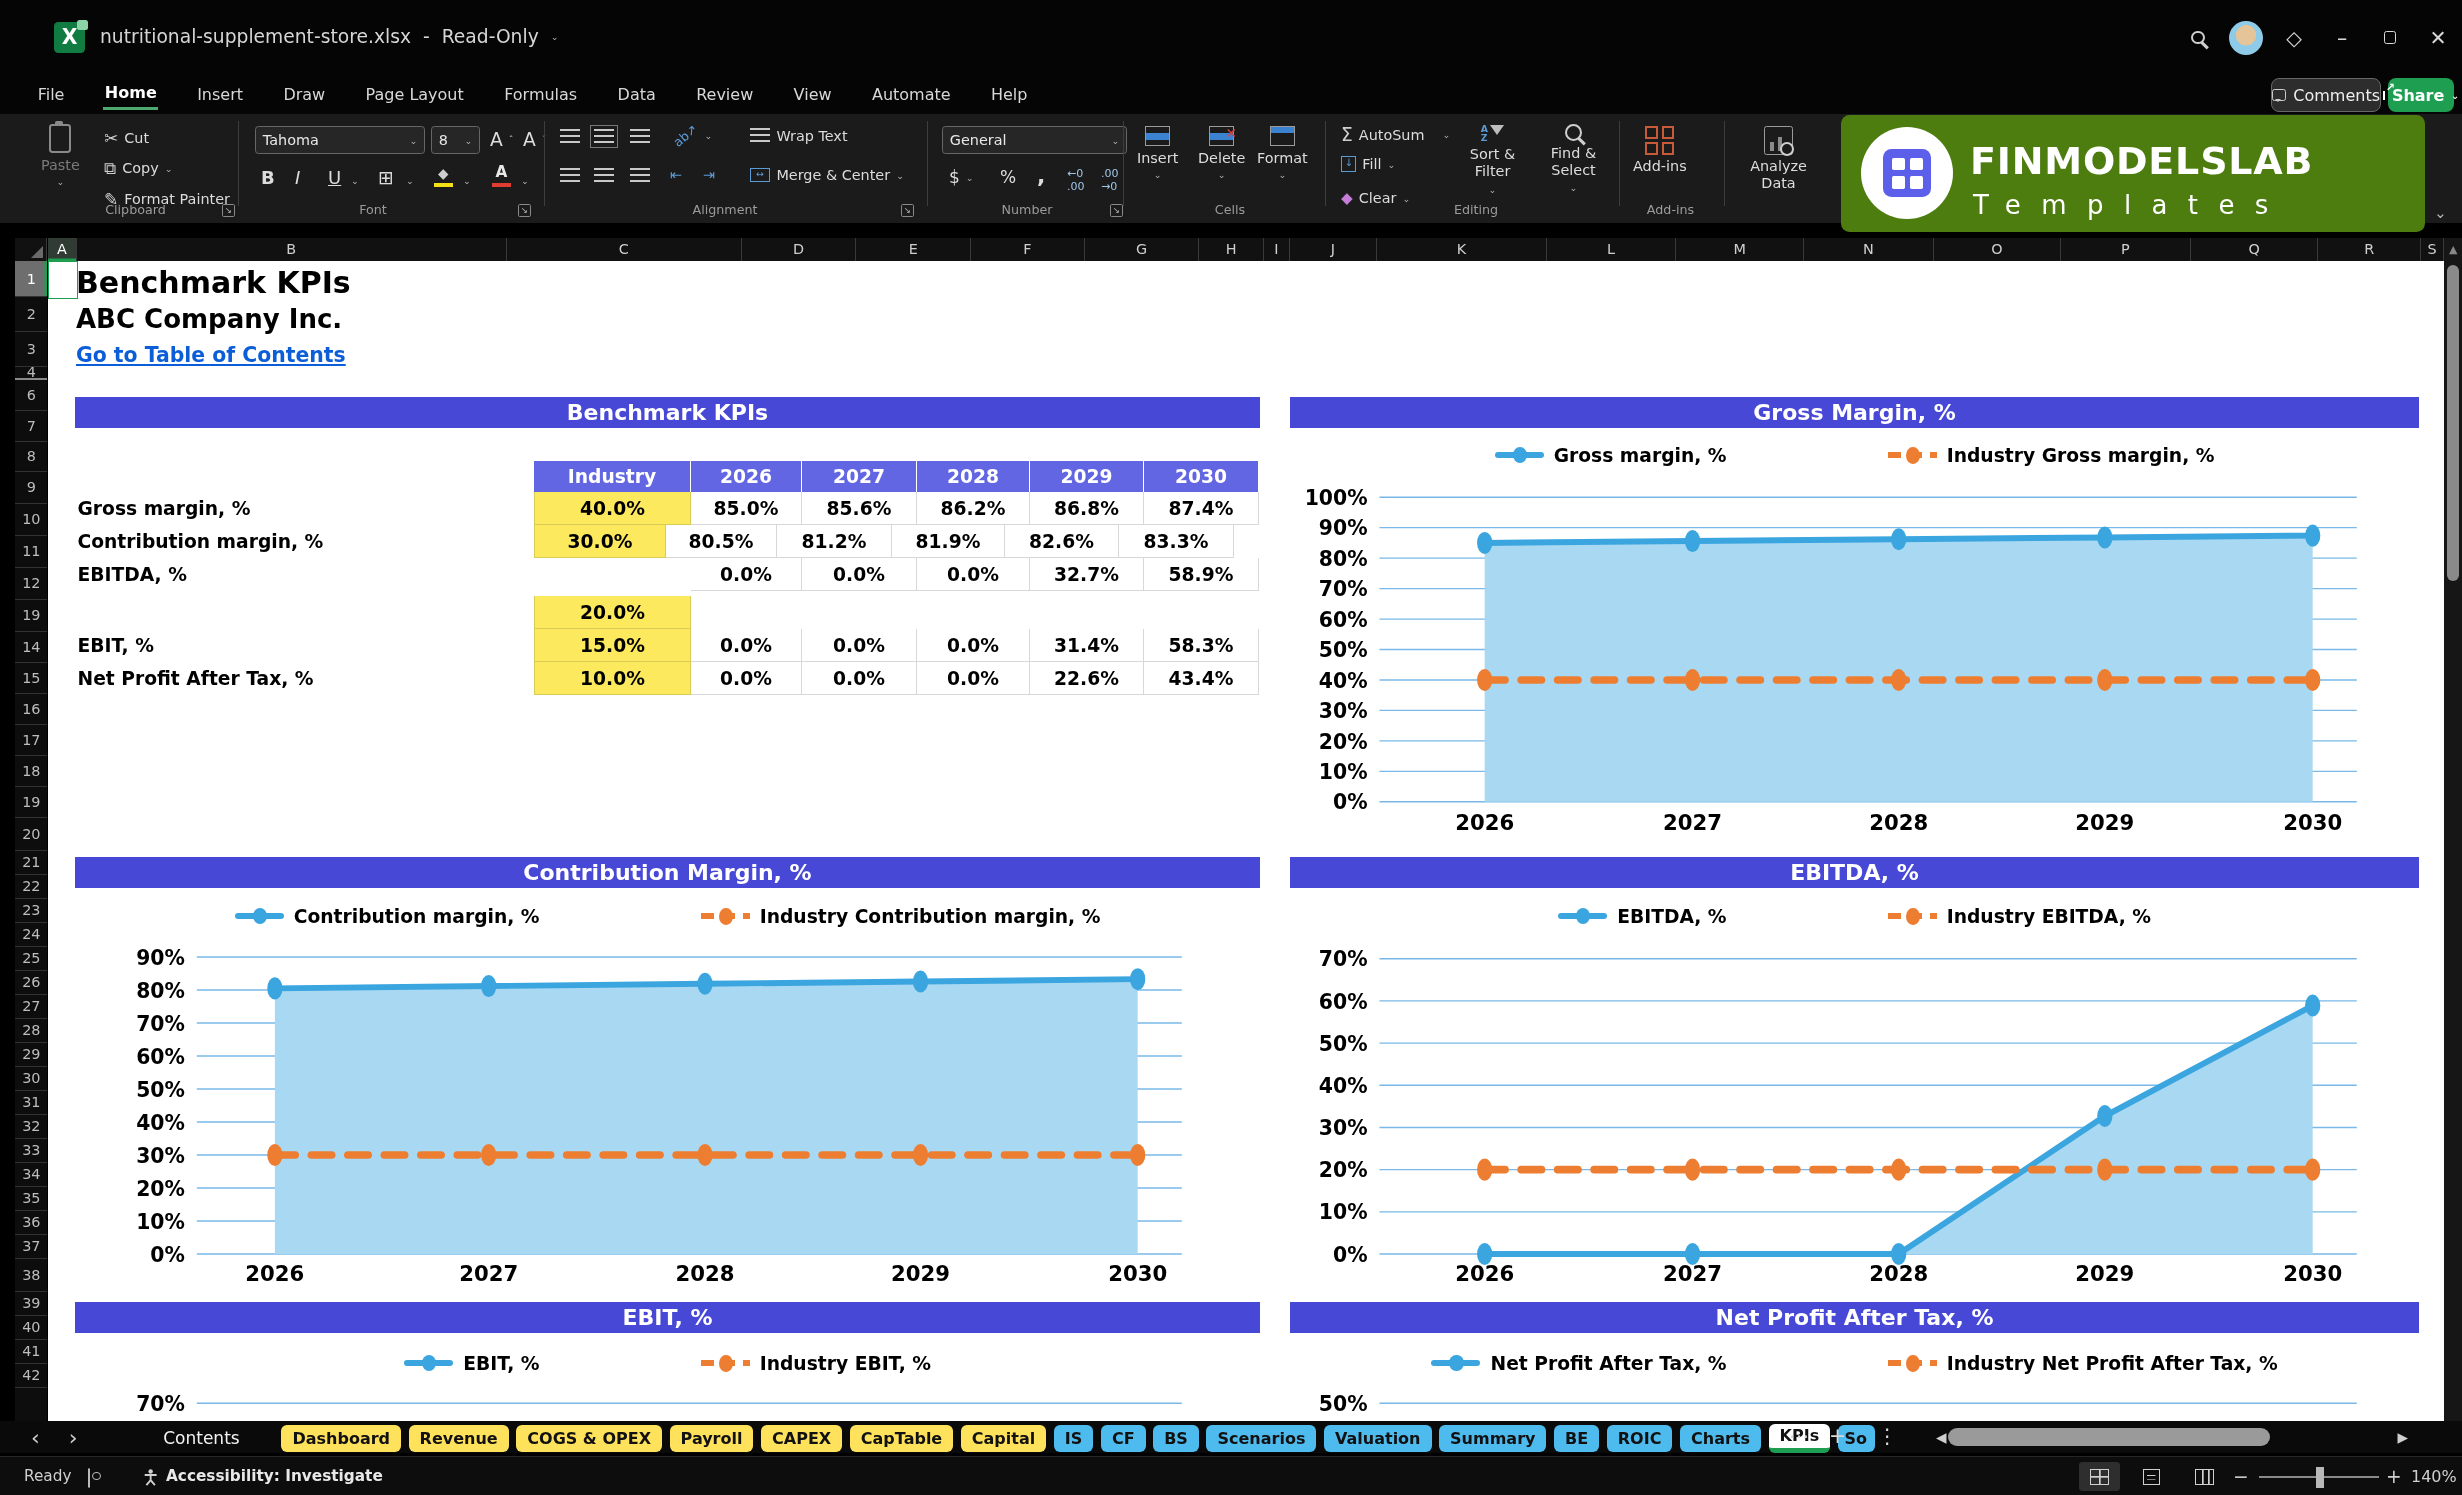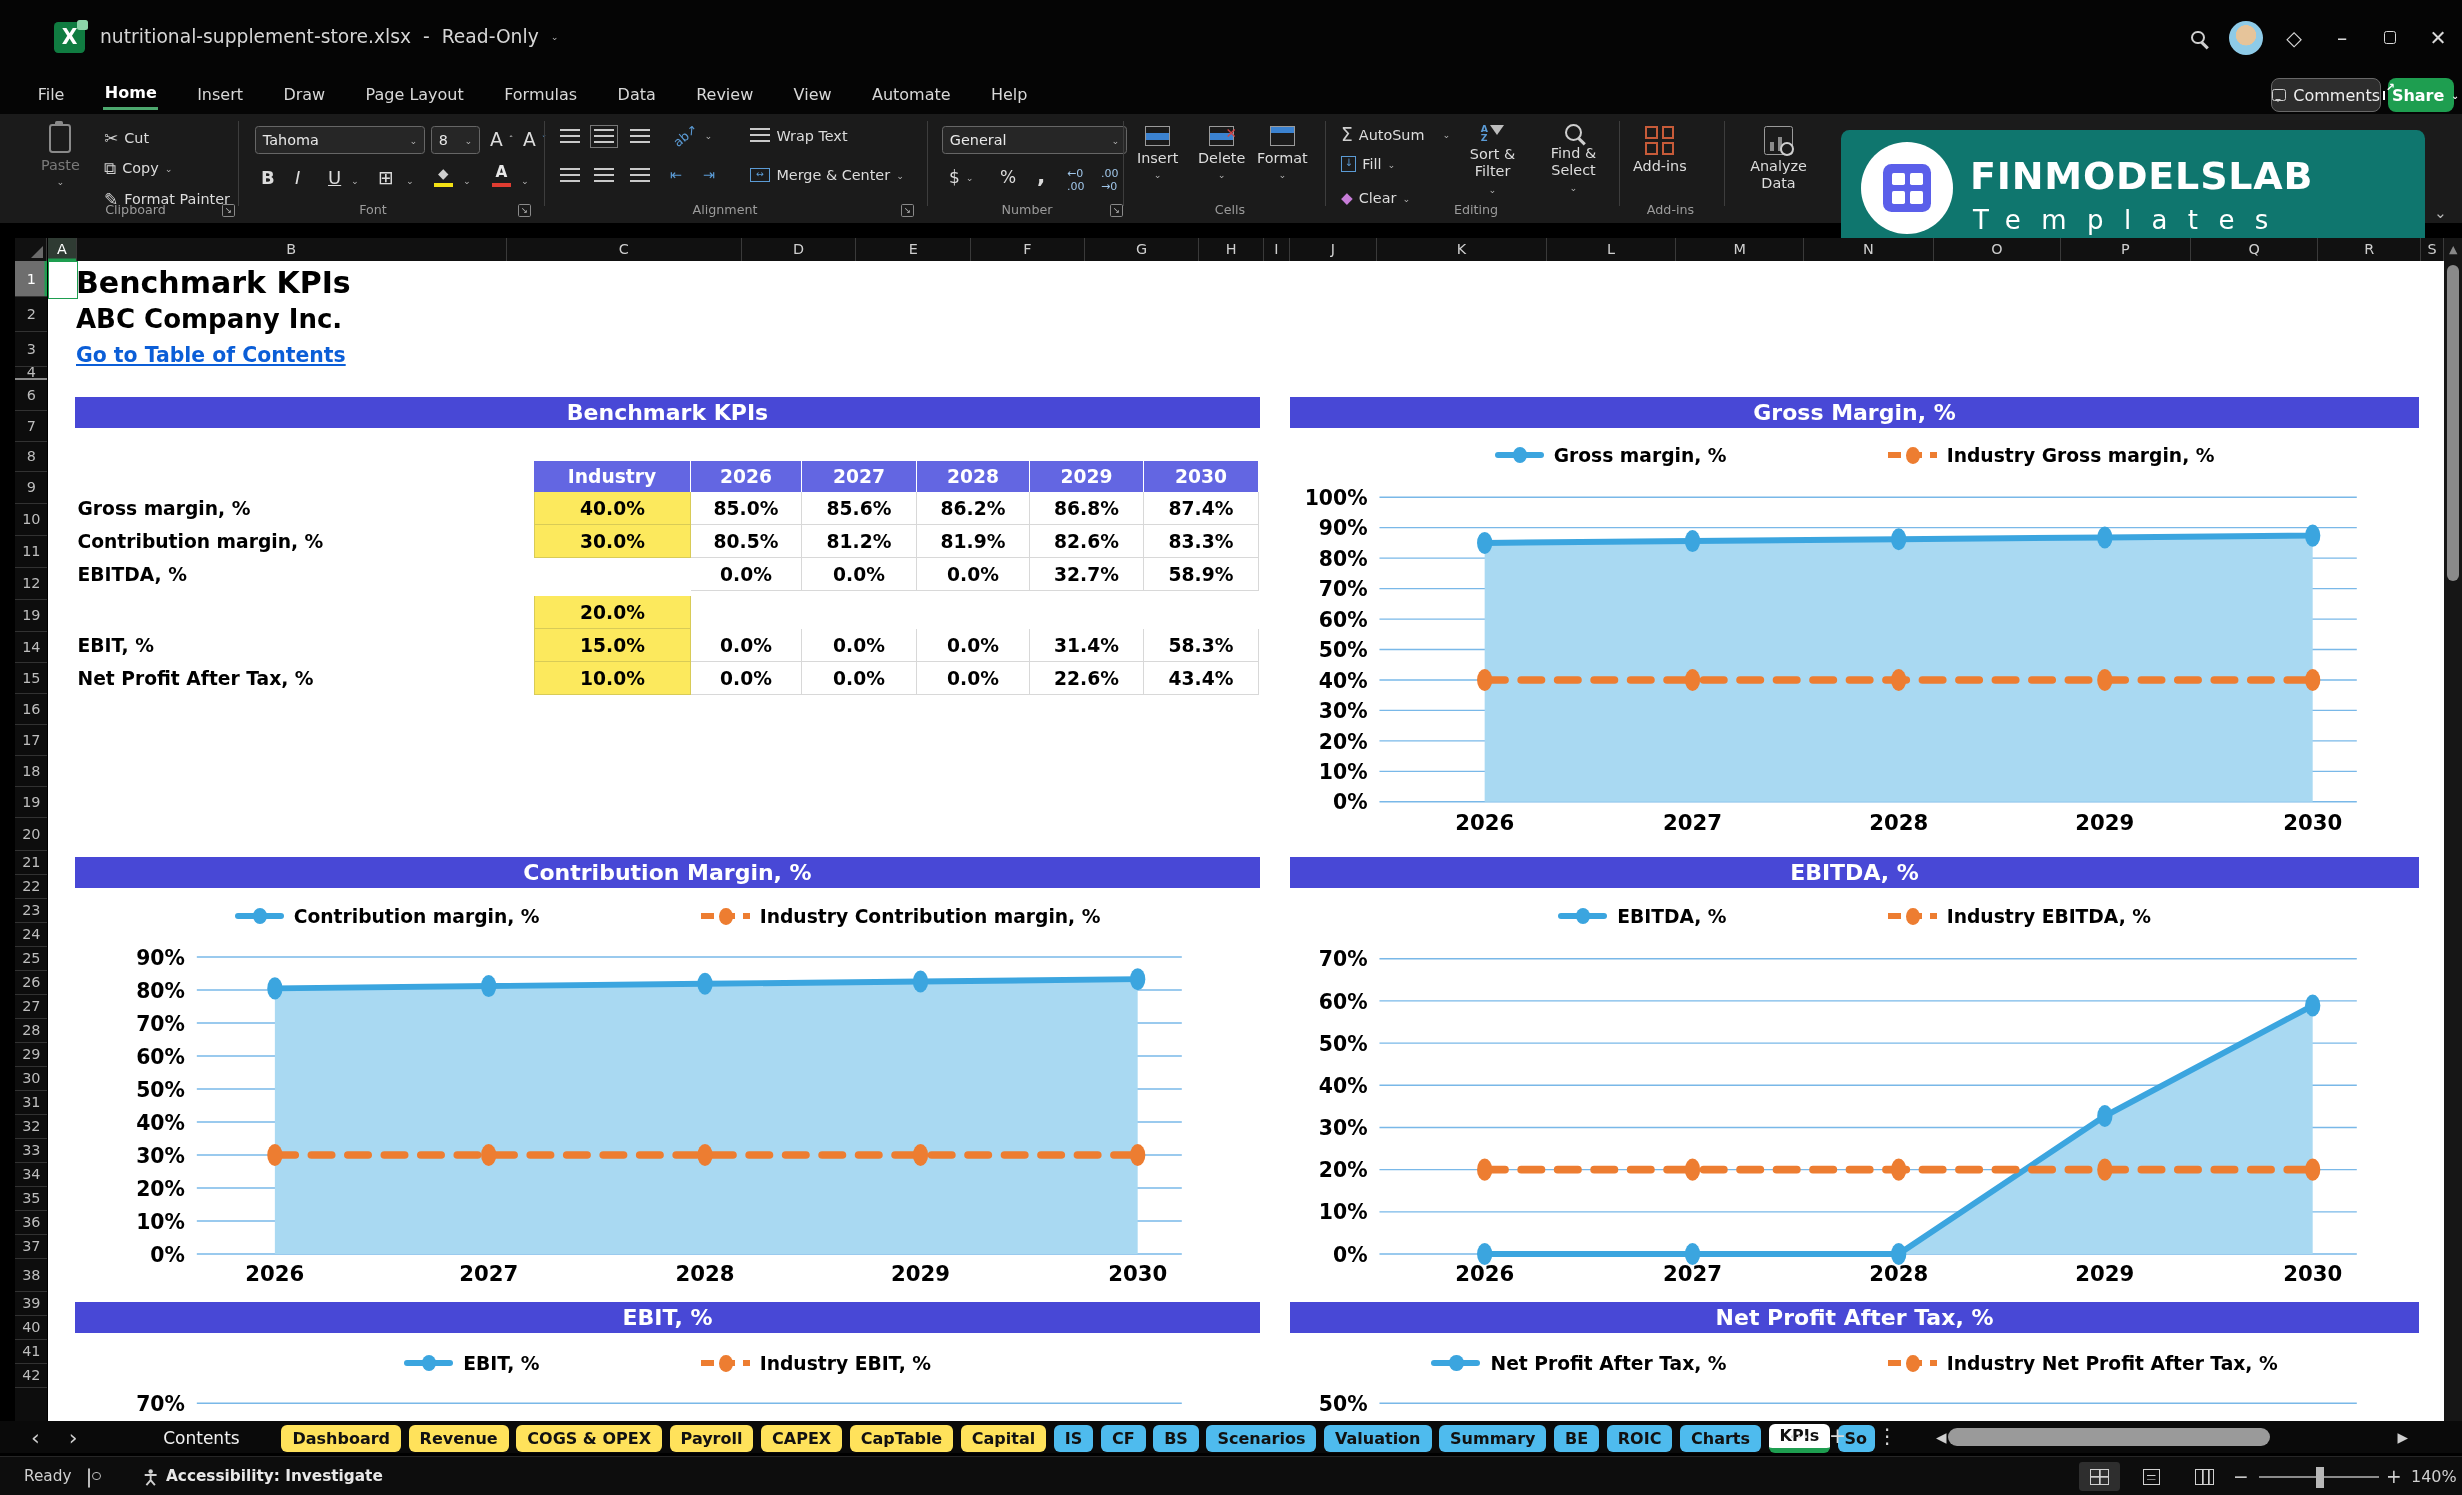--- a/index.html
+++ b/index.html
@@ -46,21 +46,21 @@
 .fillbar .bar{width:18.7px;height:4.2px}
 .mtbl{width:25.5px;height:20.4px;border:1.7px solid #9a9a9a;position:relative;background:linear-gradient(transparent 6px,#3b82d0 6px 12.7px,transparent 12.7px)}
 .mtbl.del::after{content:"✕";position:absolute;right:-3.4px;top:-1.7px;color:#d04545;font-size:13.6px;font-weight:bold}
 .addin-grid{width:29px;height:29px;display:grid;grid-template:repeat(2,1fr)/repeat(2,1fr);gap:3.4px}
 .addin-grid span{border:2.5px solid #c75b39}
 .ana{width:29px;height:29px;border:1.7px solid #9a9a9a;border-radius:2.5px;position:relative;background:linear-gradient(transparent 15.3px,#8a8a8a 15.3px 24px,transparent 24px) 5.1px 0/4.2px 100% no-repeat,linear-gradient(transparent 10.2px,#8a8a8a 10.2px 24px,transparent 24px) 12.7px 0/4.2px 100% no-repeat}
 .ana::after{content:"";position:absolute;right:-1.7px;bottom:-1.7px;width:10.2px;height:10.2px;border:2.5px solid #cfcfcf;border-radius:50%;background:#1b1b1b}
 .funnel{width:0;height:0;border:7.6px solid transparent;border-top:10.2px solid #bdbdbd}
 .az{display:flex;flex-direction:column;font-size:9.3px;line-height:9.3px;color:#5b9bd5;font-weight:bold}
 
-#brand{position:absolute;left:1841px;top:130px;width:584px;height:117px;background:#0f766e;border-radius:8.5px}
+#brand{position:absolute;left:1841px;top:115px;width:584px;height:117px;background:#4d7c0f;border-radius:8.5px}
 #brand .circle{position:absolute;left:20.4px;top:12px;width:92px;height:92px;border-radius:50%;background:#fff}
 #brand .sq{position:absolute;left:22px;top:22px;width:48px;height:48px;background:#5b5fea;border-radius:8.5px;display:grid;grid-template:repeat(2,1fr)/repeat(2,1fr);gap:5.1px;padding:8.5px}
 #brand .sq span{background:#fff;border-radius:1.7px}
 #brand .bn{position:absolute;left:129px;top:24px;font-size:38px;font-weight:bold;color:#fff;letter-spacing:0.8px}
 #brand .bt{position:absolute;left:132px;top:75px;font-size:26px;color:#fff;letter-spacing:20.4px}
 
 #colheads{position:absolute;left:48px;top:238px;width:2396px;height:23px;display:flex;background:#111}
 .colh{height:23px;border-right:0.8px solid #3a3a3a;color:#cfcfcf;font-size:14.4px;text-align:center;line-height:23px}
 .colh.sel{background:#2f3b33;box-shadow:inset 0 -2.5px 0 #1e9e50;color:#fff}
 #selall{position:absolute;left:15.3px;top:238px;width:32px;height:23px;background:#111;border-right:0.8px solid #3a3a3a}
@@ -448,21 +448,21 @@
           <div class="tcell lab" style="width: 459px;">Gross margin, %</div>
           <div class="tcell ind" style="width: 157px;">40.0%</div>
           <div class="tcell val" style="width: 111px;">85.0%</div>
           <div class="tcell val" style="width: 115px;">85.6%</div>
           <div class="tcell val" style="width: 113px;">86.2%</div>
           <div class="tcell val" style="width: 114px;">86.8%</div>
           <div class="tcell val" style="width: 115px;">87.4%</div>
         </div>
         <div class="trow">
           <div class="tcell lab" style="width: 459px;">Contribution margin, %</div>
-          <div class="tcell ind" style="width: 157px; text-align: center;">30.0%</div>
+          <div class="tcell ind" style="width: 132px; text-align: center;">30.0%</div>
           <div class="tcell val" style="width: 111px;">80.5%</div>
           <div class="tcell val" style="width: 115px;">81.2%</div>
           <div class="tcell val" style="width: 113px;">81.9%</div>
           <div class="tcell val" style="width: 114px;">82.6%</div>
           <div class="tcell val" style="width: 115px;">83.3%</div>
         </div>
         <div class="trow">
           <div class="tcell lab" style="width: 459px;">EBITDA, %</div>
           <div class="tcell ind" style="width: 157px; margin-top: 38px;">20.0%</div>
           <div class="tcell val" style="width: 111px;">0.0%</div>

